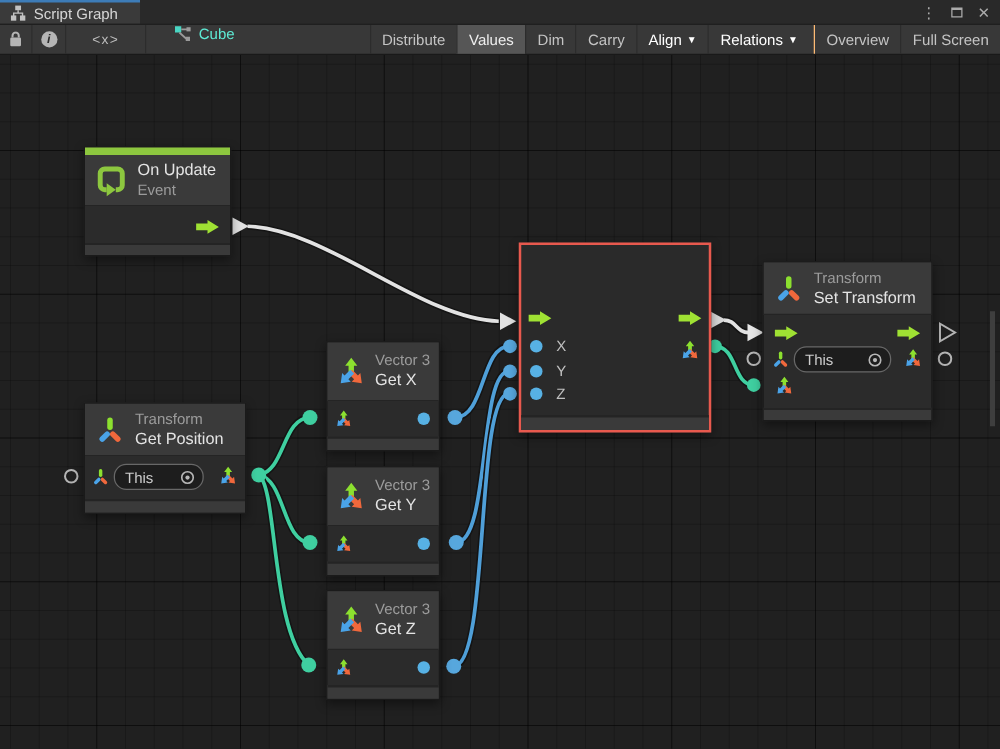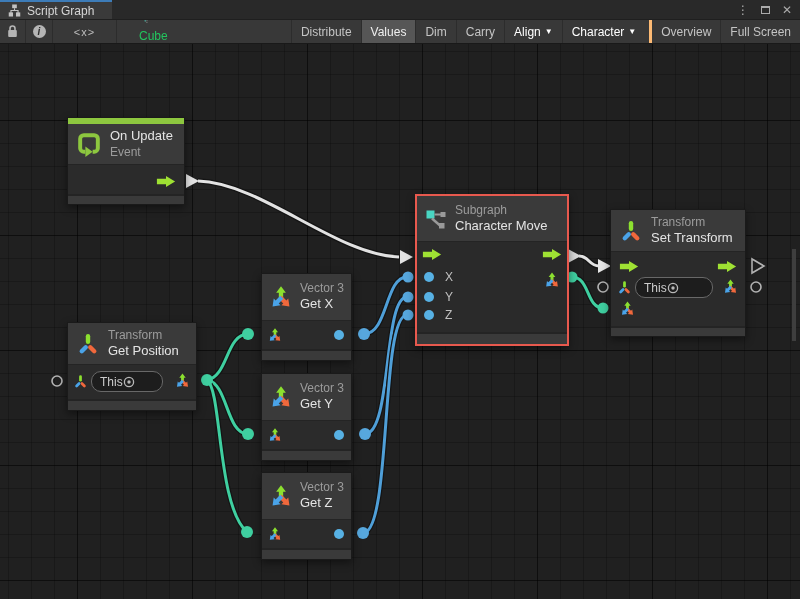--- a/index.html
+++ b/index.html
@@ -13,30 +13,30 @@
   .tab-label { font-size:12px; color:#d6d6d6; white-space:nowrap; }
   .win-controls { margin-left:auto; display:flex; align-items:center; gap:12px; padding-right:8px; }
   .win-glyph { color:#ababab; font-size:12px; line-height:1; cursor:default; }
   .maximize-box { width:9px; height:8px; border:1.5px solid #ababab; border-top-width:2.5px; }
 
   
   .toolbar { position:absolute; left:0; top:19px; width:800px; height:25px; background:#383838; border-top:1px solid #1f1f1f; border-bottom:1px solid #191919; display:flex; align-items:stretch; font-size:12px; }
   .tb-cell { display:flex; align-items:center; justify-content:center; border-right:1px solid #2c2c2c; }
   .tb-lock { width:26px; } .tb-info { width:27px; } .tb-code { width:64px; color:#bdbdbd; letter-spacing:1px; font-size:11px; }
   .info-circle { width:13px; height:13px; border-radius:50%; background:#b5b5b5; color:#2d2d2d; font-size:10px; font-weight:bold; display:flex; align-items:center; justify-content:center; font-style:italic; }
-  .tb-cube { display:flex; align-items:flex-start; gap:6px; padding:0 14px 0 22px; color:#22c55e;flex-direction:column; }
+  .tb-cube { display:flex; align-items:flex-start; gap:6px; padding:0 14px 0 22px; color:#5eead4; }
   .tb-zoom { display:flex; align-items:center; gap:8px; padding:0 10px 0 28px; color:#c4c4c4; }
   .zoom-track { position:relative; width:95px; height:2px; background:#8a8a8a; border-radius:1px; }
   .zoom-handle { position:absolute; right:2px; top:-5.5px; width:13px; height:13px; border-radius:50%; background:#9a9a9a; }
   .tb-spacer { flex:1; }
   .tb-btn { display:flex; align-items:center; gap:4px; padding:0 9px; border-left:1px solid #2c2c2c; color:#c4c4c4; white-space:nowrap; cursor:default; }
   .tb-btn.active { background:#565656; color:#efefef; }
   .tb-btn.disabled { color:#ffffff; }
   .caret { font-size:8px; line-height:1; }
-  .gap-before { margin-left:4px; border-left:3px solid #fdba74; }
+  .gap-before { margin-left:4px; border-left:1px solid #fdba74; }
 
   
   .canvas { position:absolute; left:0; top:44px; width:800px; height:555px; background-color:#202020;
     background-image:
       linear-gradient(rgba(0,0,0,0.45) 1px, transparent 1px),
       linear-gradient(90deg, rgba(0,0,0,0.45) 1px, transparent 1px),
       linear-gradient(rgba(0,0,0,0.22) 1px, transparent 1px),
       linear-gradient(90deg, rgba(0,0,0,0.22) 1px, transparent 1px);
     background-size:115px 115px, 115px 115px, 23px 23px, 23px 23px;
     background-position:77px 76px, 77px 76px, 8px 7px, 8px 7px;
@@ -46,21 +46,21 @@
   
   .node { position:absolute; z-index:2; background:#2b2b2b; border:1px solid #1a1a1a; box-shadow:0 3px 8px rgba(0,0,0,.45); }
   .node-header { display:flex; align-items:center; gap:8px; padding:16px 8px; background:#3a3a3a; border-bottom:1px solid #242424; }
   .titles { display:flex; flex-direction:column; line-height:1.25; }
   .sub { font-size:12px; color:#9c9c9c; }
   .title { font-size:13px; color:#e4e4e4; white-space:nowrap; }
   .node-footer { position:absolute; left:0; right:0; bottom:0; background:#3a3a3a; border-top:2px solid #242424; }
   .abs { position:absolute; }
   .port-dot { width:10px; height:10px; border-radius:50%; background:#57b1e4; }
   .port-label { font-size:12px; color:#c0c0c0; }
-  .this-field { display:flex; align-items:center; justify-content:flex-start; background:#1d1d1d; border:1px solid #686868; border-radius:10px; padding:0 6px 0 8px; font-size:12px; color:#cdcdcd; }
+  .this-field { display:flex; align-items:center; justify-content:space-between; background:#1d1d1d; border:1px solid #686868; border-radius:10px; padding:0 6px 0 8px; font-size:12px; color:#cdcdcd; }
   .selected { border:2px solid #e8594e; }
 </style>
 </head>
 <body>
 
 <div class="window">
 
   <div class="tabbar">
     <div class="tab">
       <svg width="13" height="13" viewBox="0 0 14 14">
@@ -111,21 +111,21 @@
         <span>Dim</span>
       </div>
     <div class="tb-btn">
         <span>Carry</span>
       </div>
     <div class="tb-btn disabled">
       <span>Align</span>
       <span class="caret">▼</span>
     </div>
     <div class="tb-btn disabled">
-      <span>Character</span>
+      <span>Relations</span>
       <span class="caret">▼</span>
     </div>
     <div class="tb-btn gap-before">
         <span>Overview</span>
       </div>
     <div class="tb-btn">
         <span>Full Screen</span>
       </div>
   </div>
 
@@ -323,33 +323,20 @@
           <path d="M-2 1 V-5 H-4.5 L0 -11 L4.5 -5 H2 V1 Z" fill="#8ce02f"></path>
           <path d="M-2 1 V-5 H-4.5 L0 -11 L4.5 -5 H2 V1 Z" fill="#f0683c" transform="rotate(135)"></path>
           <path d="M-2 1 V-5 H-4.5 L0 -11 L4.5 -5 H2 V1 Z" fill="#4aa3e8" transform="rotate(225)"></path>
         </g>
       </svg>
       <span class="port-dot abs" style="right:7px; top:56px;"></span>
       <div class="node-footer" style="height:11px;"></div>
     </div>
 
     <div class="node selected" style="left:415px; top:150px; width:154px; height:152px; background:#2a2a2a;">
-      <div class="node-header" style="height:46px;">
-        <svg width="22" height="22" viewBox="0 0 22 22">
-          <rect x="1.5" y="2.5" width="8" height="8" fill="#49d6c3"></rect>
-          <path d="M9.5 6.5 H16" stroke="#9a9a9a" stroke-width="2"></path>
-          <rect x="15.5" y="4" width="5" height="5" fill="#9a9a9a"></rect>
-          <path d="M7 10.5 L15 17.5" stroke="#9a9a9a" stroke-width="2.4"></path>
-          <rect x="14" y="15" width="5.5" height="5.5" fill="#9a9a9a"></rect>
-        </svg>
-        <div class="titles">
-          <span class="sub">Subgraph</span>
-          <span class="title">Character Move</span>
-        </div>
-      </div>
       <svg class="abs" style="left:5px; top:52px;" width="20" height="13" viewBox="0 0 22 14">
         <path d="M1 4 h10 V1 l10 6 -10 6 V10 H1 z" fill="#9fe133"></path>
       </svg>
       <svg class="abs" style="right:5px; top:52px;" width="20" height="13" viewBox="0 0 22 14">
         <path d="M1 4 h10 V1 l10 6 -10 6 V10 H1 z" fill="#9fe133"></path>
       </svg>
       <span class="port-dot abs" style="left:7px; top:76px;"></span>
       <span class="port-label abs" style="left:28px; top:74px;">X</span>
       <span class="port-dot abs" style="left:7px; top:96px;"></span>
       <span class="port-label abs" style="left:28px; top:94px;">Y</span>

